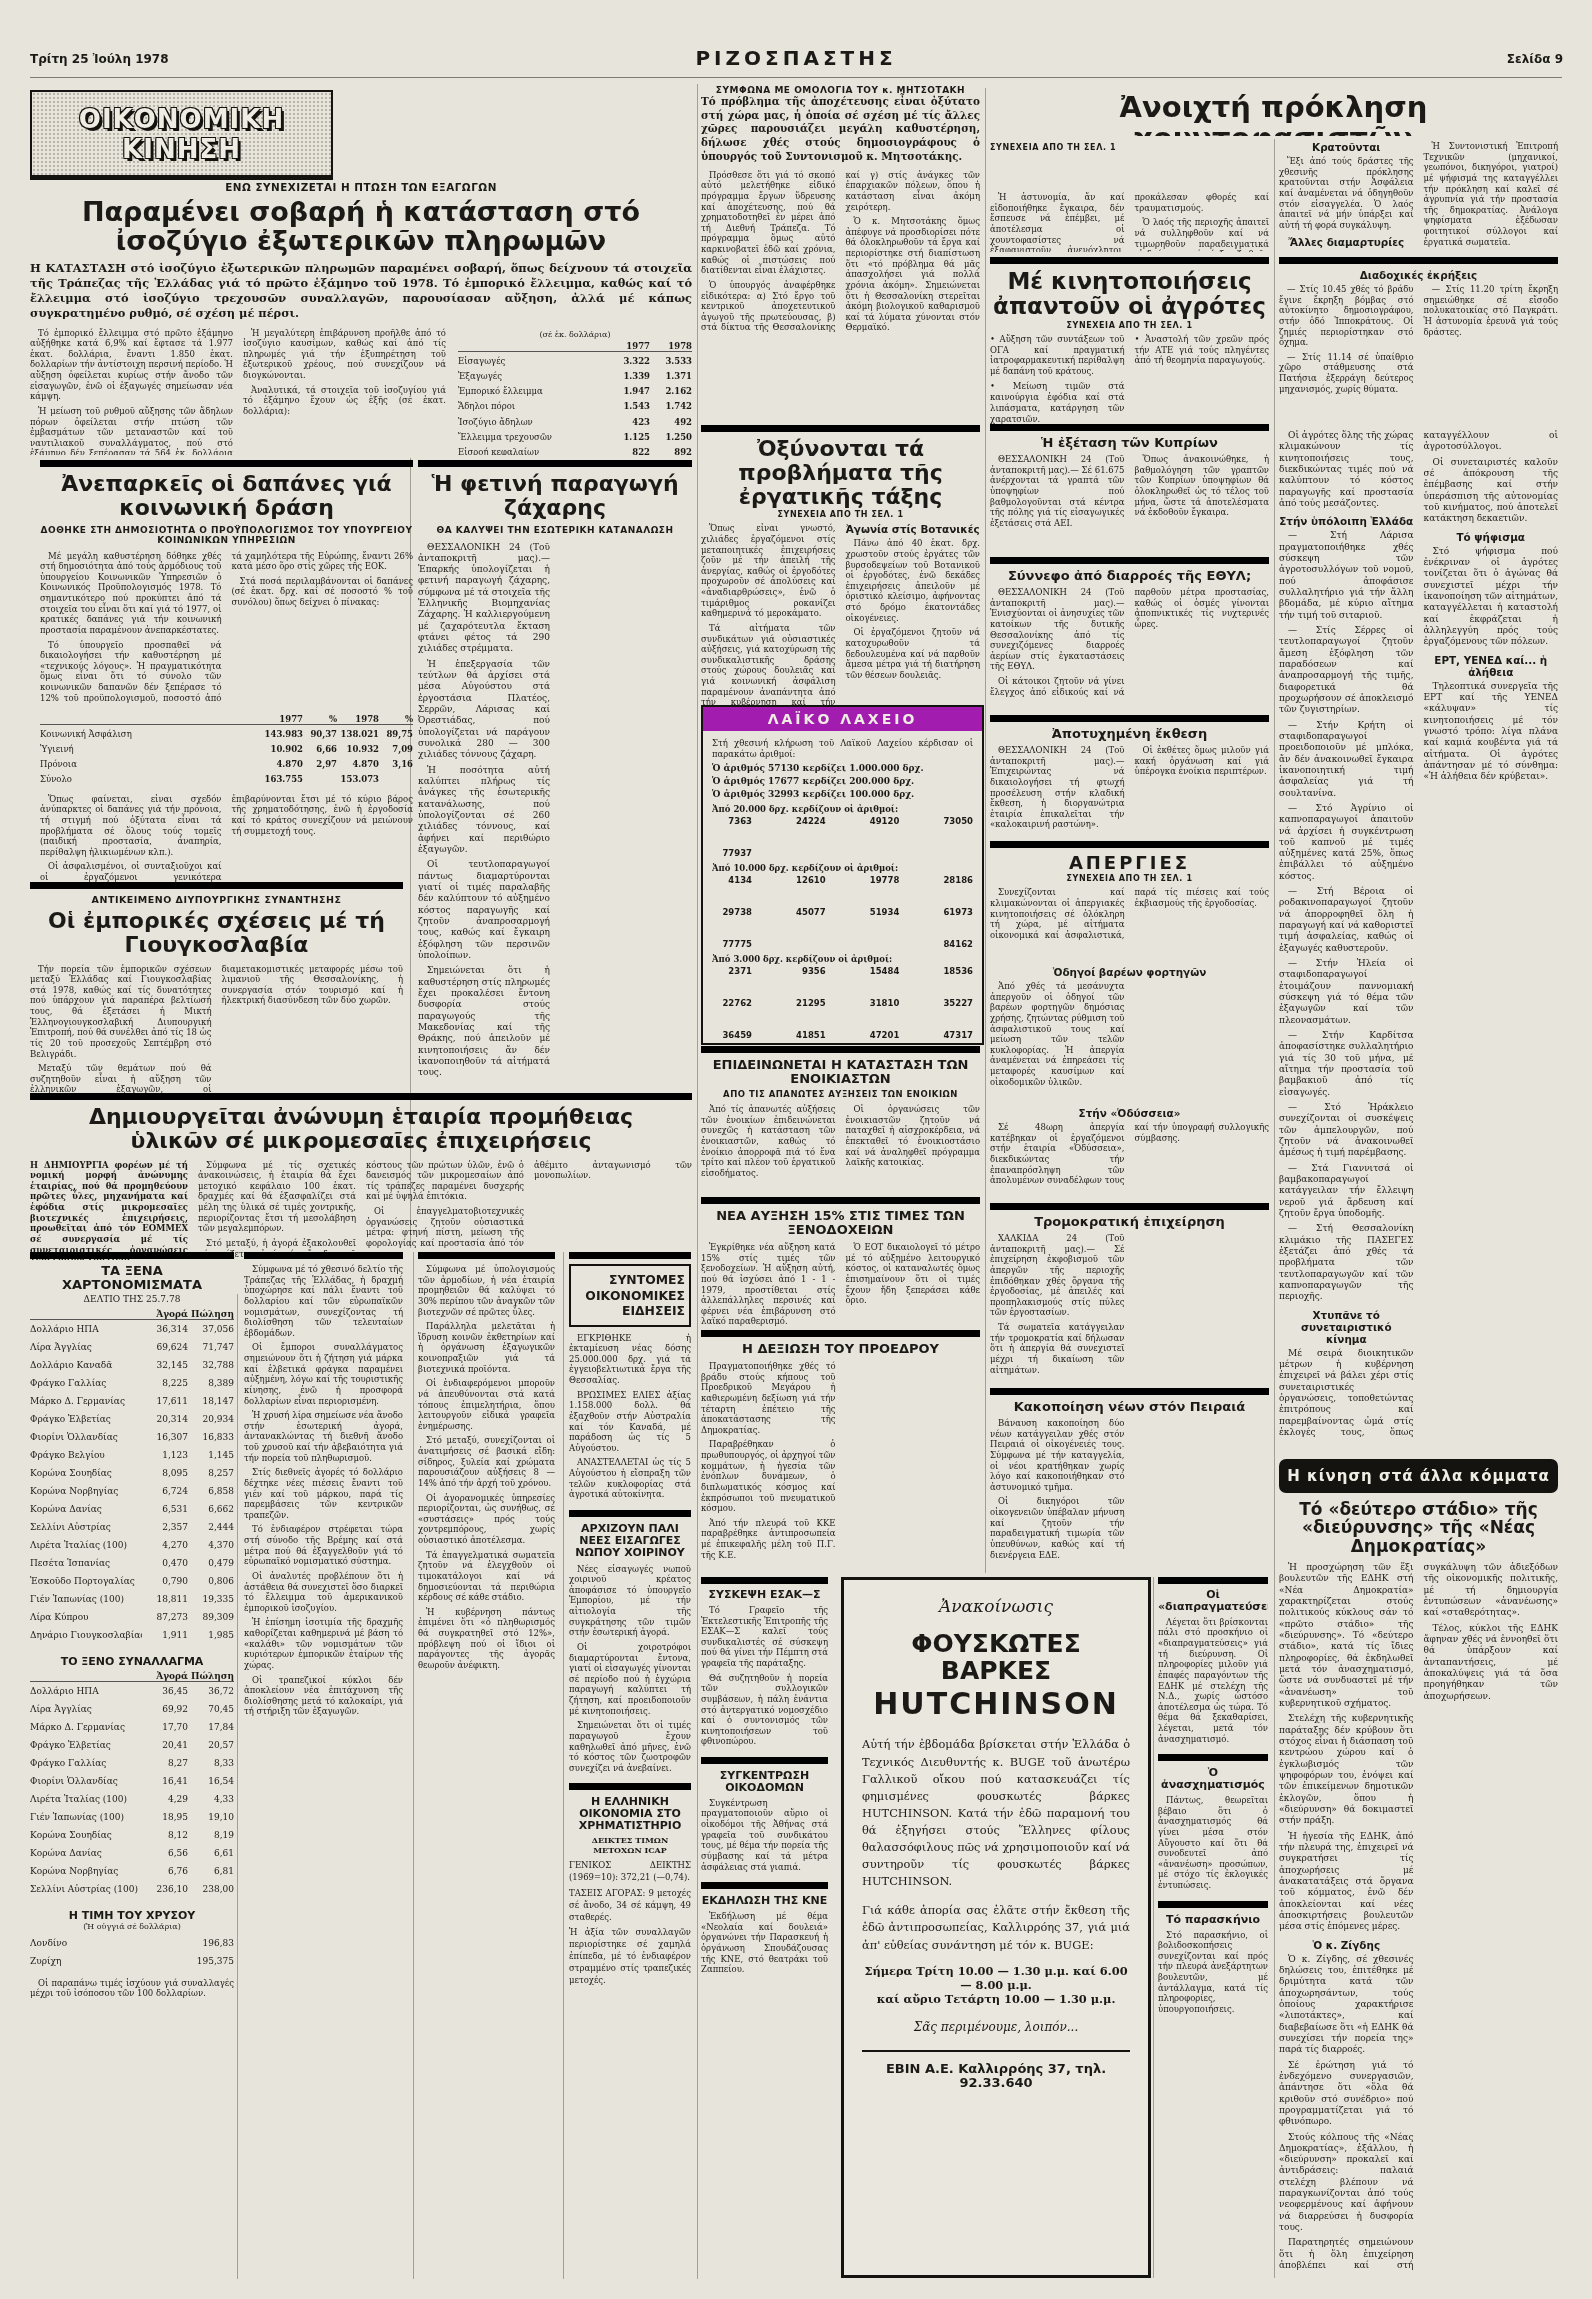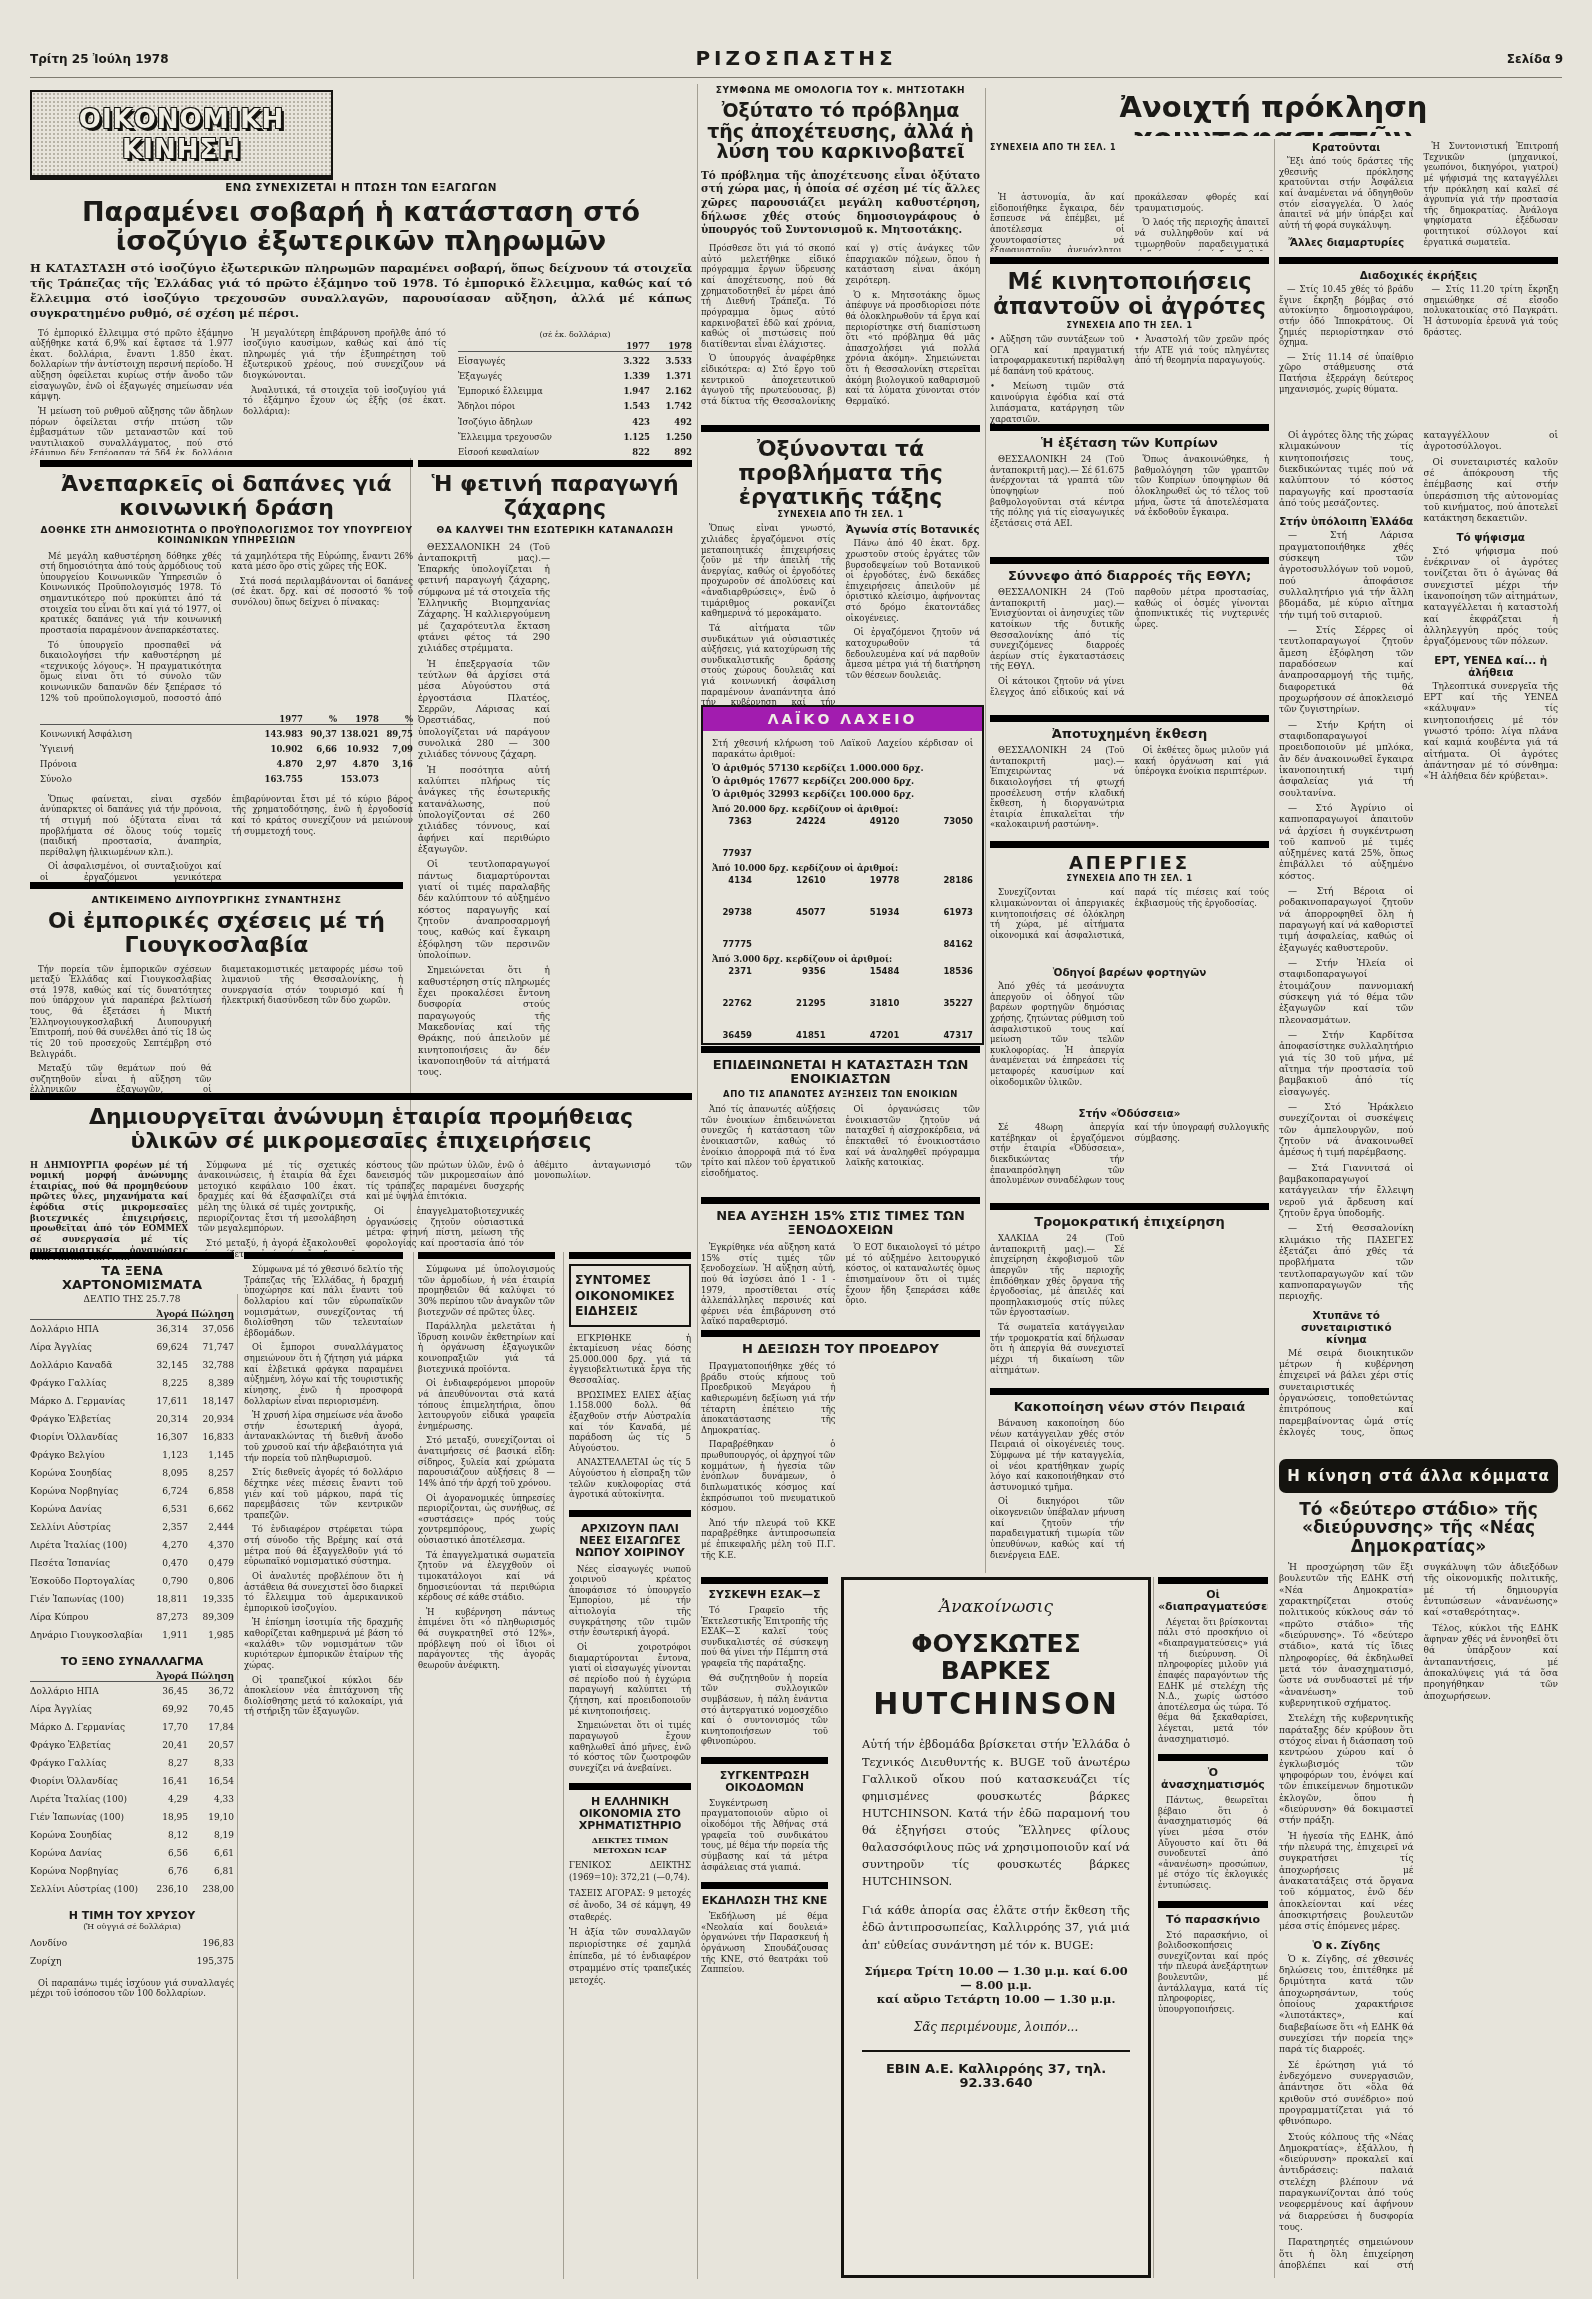--- a/index.html
+++ b/index.html
@@ -48,21 +48,21 @@
   .lax-band{background:#a21caf;color:#efede3;text-align:center;font-family:"DejaVu Sans",sans-serif;
       font-weight:bold;font-size:14px;letter-spacing:3px;height:24px;line-height:24px;}
   .lax-in{padding:7px 9px;}
   .prz{font-size:9px;margin:0 0 3px;text-align:justify;font-weight:bold;}
   .numlbl{font-size:8.5px;font-weight:bold;margin:5px 0 2px;}
   .nums{display:flex;flex-wrap:wrap;column-gap:10px;row-gap:1px;font-family:"DejaVu Sans",sans-serif;
       font-weight:bold;font-size:8.5px;justify-content:space-between;gap:22px;}
   .nums span{min-width:40px;text-align:right;}
   
   .adbox{border:3px solid #14130f;background:#eae7de;padding:16px 18px;}
-  .synt-box{border:2px solid #14130f;padding:6px 4px;text-align:left;font-family:"DejaVu Sans",sans-serif;
+  .synt-box{border:2px solid #14130f;padding:6px 4px;text-align:right;font-family:"DejaVu Sans",sans-serif;
       font-weight:bold;font-size:12.4px;line-height:1.25;}
   .banner{background:#14130f;color:#f0ede4;border-radius:7px;text-align:center;
       font-family:"DejaVu Sans",sans-serif;font-weight:bold;font-size:15px;line-height:34px;letter-spacing:1px;}
   .bullet{font-size:8.5px;line-height:1.28;text-align:justify;margin:0 0 4px;}
   .stock-line{font-size:8.5px;line-height:1.4;margin:0 0 4px;text-align:justify;}
 </style>
 </head>
 <body>
 
 <div class="blk pginfo" style="left:30px;top:52px;">Τρίτη 25 Ἰούλη 1978</div>
@@ -480,21 +480,20 @@
   <div>
 
   <p class="stock-line">ΓΕΝΙΚΟΣ ΔΕΙΚΤΗΣ (1969=10): 372,21 (—0,74).</p>
       <p class="stock-line">ΤΑΣΕΙΣ ΑΓΟΡΑΣ: 9 μετοχές σέ ἄνοδο, 34 σέ κάμψη, 49 σταθερές.</p>
       <p class="stock-line">Ἡ ἀξία τῶν συναλλαγῶν περιορίστηκε σέ χαμηλά ἐπίπεδα, μέ τό ἐνδιαφέρον στραμμένο στίς τραπεζικές μετοχές.</p>
     </div>
 </div>
 
 <div class="blk" style="left:701px;top:85px;width:279px;height:336px;">
   <div class="kick ctr" style="font-size:9px;">ΣΥΜΦΩΝΑ ΜΕ ΟΜΟΛΟΓΙΑ ΤΟΥ κ. ΜΗΤΣΟΤΑΚΗ</div>
-  <div class="hl ctr" style="font-size:19px;margin:5px 0 7px;">Ὀξύτατο τό πρόβλημα τῆς ἀποχέτευσης, ἀλλά ἡ λύση του καρκινοβατεῖ</div>
   <p class="lead" style="font-size:10.4px;margin:0 0 6px;">Τό πρόβλημα τῆς ἀποχέτευσης εἶναι ὀξύτατο στή χώρα μας, ἡ ὁποία σέ σχέση μέ τίς ἄλλες χῶρες παρουσιάζει μεγάλη καθυστέρηση, δήλωσε χθές στούς δημοσιογράφους ὁ ὑπουργός τοῦ Συντονισμοῦ κ. Μητσοτάκης.</p>
   <div style="height:167px;overflow:hidden;">
     <div class="col2">
 
     <p class="bp-s">Πρόσθεσε ὅτι γιά τό σκοπό αὐτό μελετήθηκε εἰδικό πρόγραμμα ἔργων ὕδρευσης καί ἀποχέτευσης, πού θά χρηματοδοτηθεῖ ἐν μέρει ἀπό τή Διεθνή Τράπεζα. Τό πρόγραμμα ὅμως αὐτό καρκινοβατεῖ ἐδῶ καί χρόνια, καθώς οἱ πιστώσεις πού διατίθενται εἶναι ἐλάχιστες.</p>
         <p class="bp-s">Ὁ ὑπουργός ἀναφέρθηκε εἰδικότερα: α) Στό ἔργο τοῦ κεντρικοῦ ἀποχετευτικοῦ ἀγωγοῦ τῆς πρωτεύουσας, β) στά δίκτυα τῆς Θεσσαλονίκης καί γ) στίς ἀνάγκες τῶν ἐπαρχιακῶν πόλεων, ὅπου ἡ κατάσταση εἶναι ἀκόμη χειρότερη.</p>
         <p class="bp-s">Ὁ κ. Μητσοτάκης ὅμως ἀπέφυγε νά προσδιορίσει πότε θά ὁλοκληρωθοῦν τά ἔργα καί περιορίστηκε στή διαπίστωση ὅτι «τό πρόβλημα θά μᾶς ἀπασχολήσει γιά πολλά χρόνια ἀκόμη». Σημειώνεται ὅτι ἡ Θεσσαλονίκη στερεῖται ἀκόμη βιολογικοῦ καθαρισμοῦ καί τά λύματα χύνονται στόν Θερμαϊκό.</p>
       </div>
   </div>
 </div>

